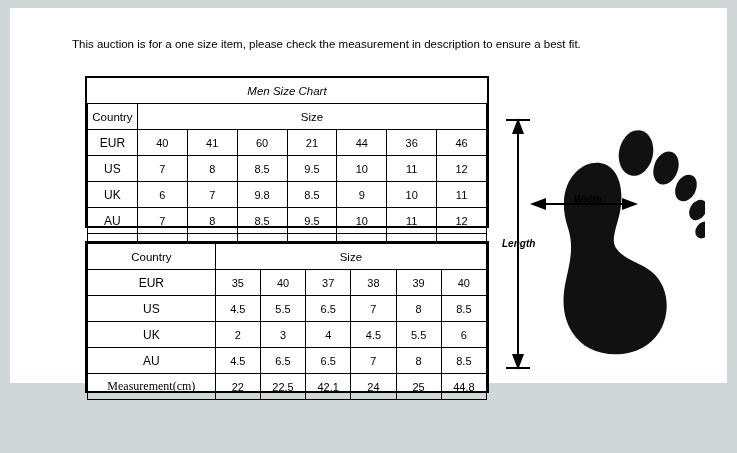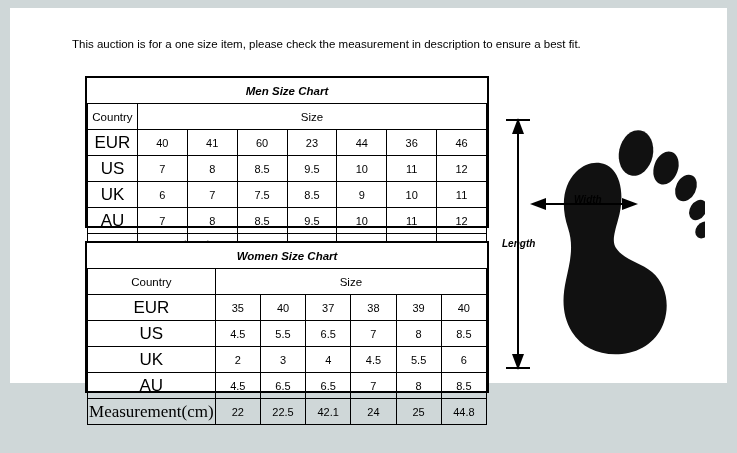--- a/index.html
+++ b/index.html
@@ -57,32 +57,32 @@
   table.size-table td {
     border: 1px solid #000000;
     text-align: center;
     font-size: 11px;
     color: #000000;
     padding: 0;
     height: 25px;
   }
   table.size-table td.title {
     font-style: italic;
-    font-weight: bold;
+    font-weight: normal;
     font-size: 11.5px;
     border-top: none;
     border-left: none;
     border-right: none;
   }
   table.size-table td.country-head,
   table.size-table td.size-head {
     font-size: 11.5px;
   }
   table.size-table td.rowlabel {
-    font-size: 17px;
+    font-size: 12px;
   }
   td.lbl-measure { font-size: 10.5px; font-family: Liberation Serif, serif; }
 
   
   .foot-area {
     position: absolute;
     left: 490px;
     top: 100px;
     width: 205px;
     height: 275px;
@@ -113,40 +113,40 @@
         </tr>
         <tr>
           <td class="country-head">Country</td>
           <td class="size-head" colspan="7">Size</td>
         </tr>
         <tr>
           <td class="rowlabel">EUR</td>
           <td>40</td>
           <td>41</td>
           <td>60</td>
-          <td>23</td>
+          <td>21</td>
           <td>44</td>
           <td>36</td>
           <td>46</td>
         </tr>
         <tr>
           <td class="rowlabel">US</td>
           <td>7</td>
           <td>8</td>
           <td>8.5</td>
           <td>9.5</td>
           <td>10</td>
           <td>11</td>
           <td>12</td>
         </tr>
         <tr>
           <td class="rowlabel">UK</td>
           <td>6</td>
           <td>7</td>
-          <td>7.5</td>
+          <td>9.8</td>
           <td>8.5</td>
           <td>9</td>
           <td>10</td>
           <td>11</td>
         </tr>
         <tr>
           <td class="rowlabel">AU</td>
           <td>7</td>
           <td>8</td>
           <td>8.5</td>
@@ -174,23 +174,20 @@
       <colgroup>
         <col style="width:32%">
         <col style="width:11.33%">
         <col style="width:11.33%">
         <col style="width:11.33%">
         <col style="width:11.33%">
         <col style="width:11.33%">
         <col style="width:11.33%">
       </colgroup>
       <tbody>
-        <tr>
-          <td class="title" colspan="7">Women Size Chart</td>
-        </tr>
         <tr>
           <td class="country-head">Country</td>
           <td class="size-head" colspan="6">Size</td>
         </tr>
         <tr>
           <td class="rowlabel">EUR</td>
           <td>35</td>
           <td>40</td>
           <td>37</td>
           <td>38</td>

